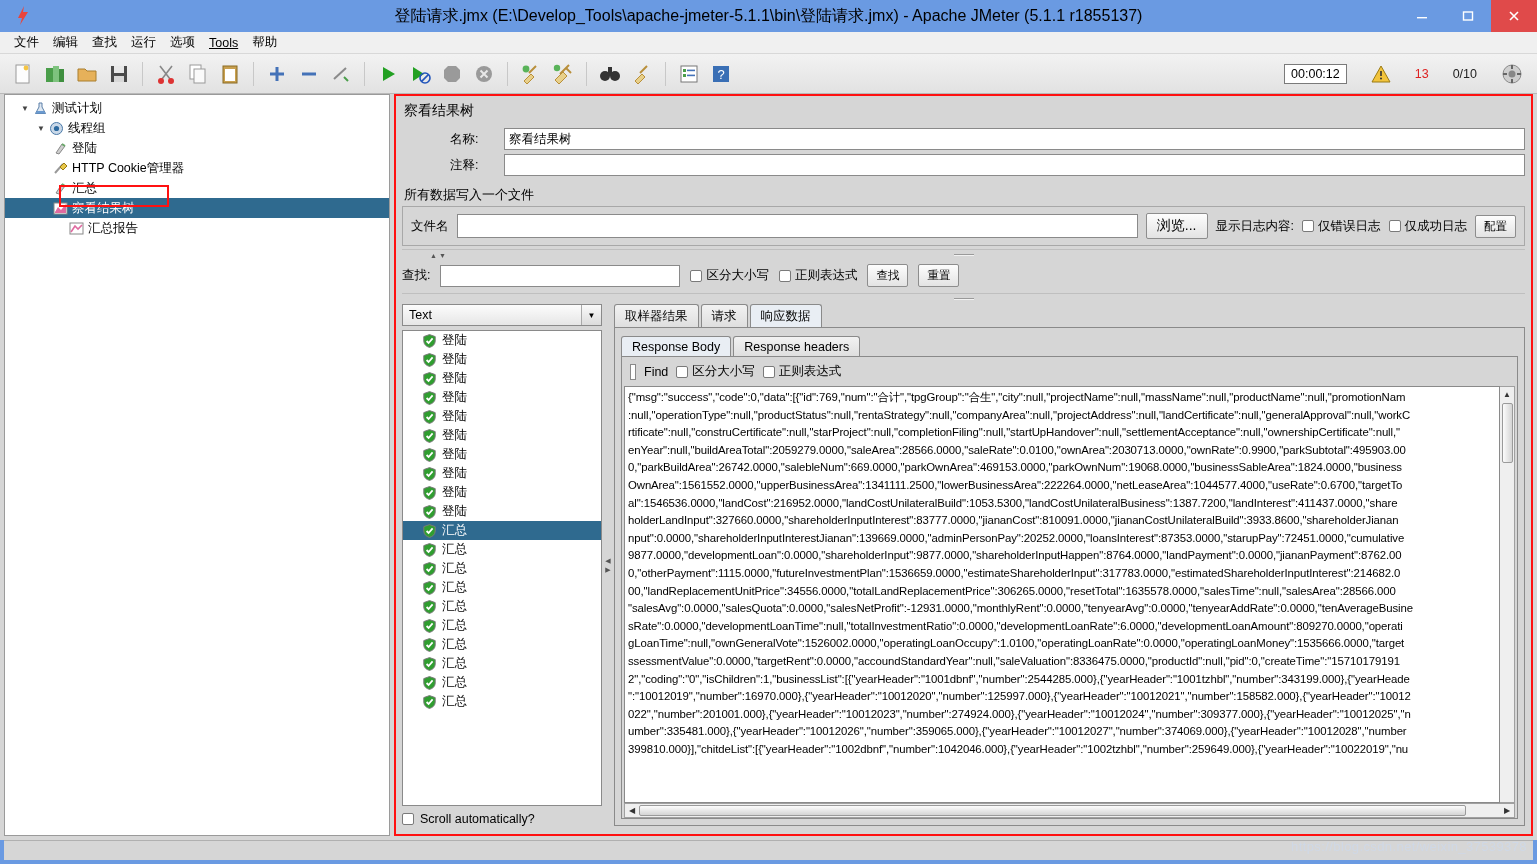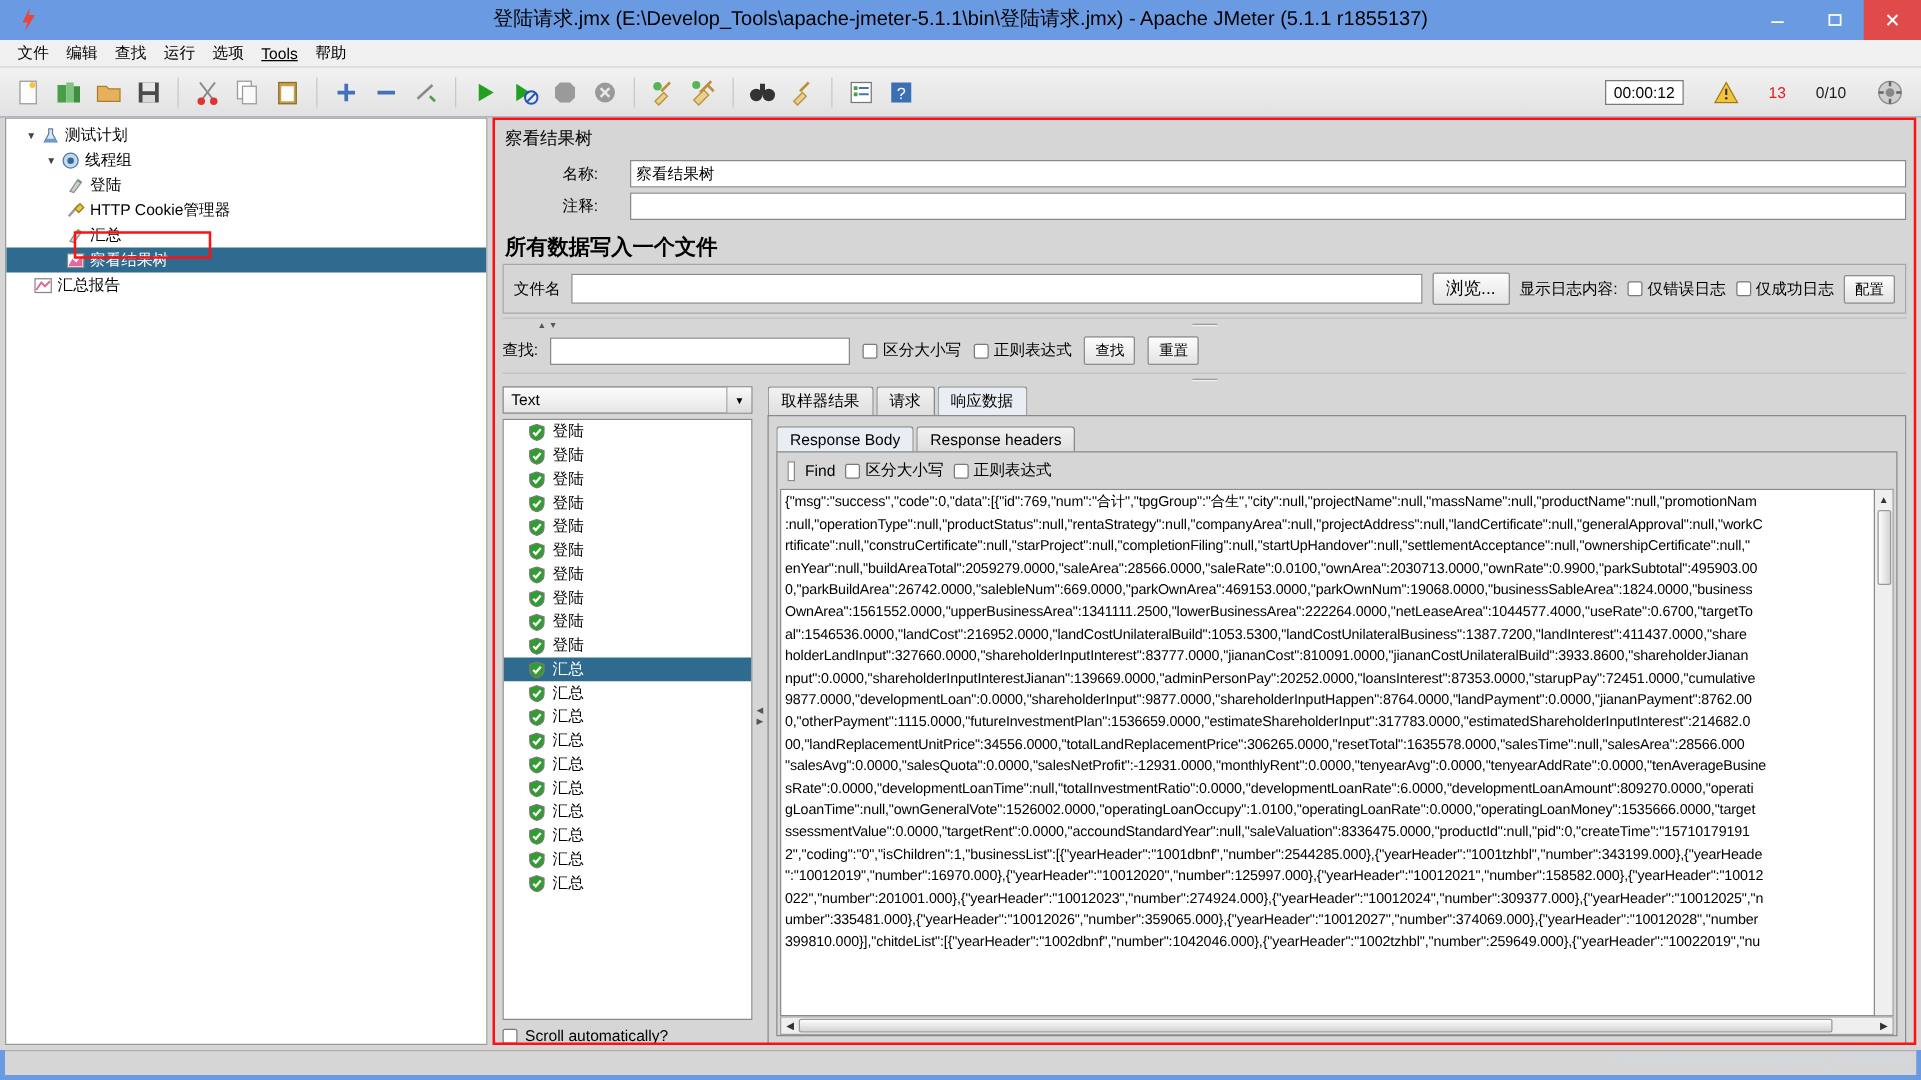--- a/index.html
+++ b/index.html
@@ -66,21 +66,21 @@
                  min-width:0; }
   #red-outer { position:absolute; left:0; top:0; right:0; bottom:0;
                border:2px solid #ff1111; pointer-events:none; z-index:50; }
   #panel-title { font-size:14px; padding:8px 0 6px 10px; color:#000; }
   .field-row { display:flex; align-items:center; padding:2px 8px 2px 8px;
                gap:8px;margin-left:48px; }
   .field-label { font-size:12.5px; width:46px; }
   .tin { flex:1 1 auto; height:22px; border:1px solid #8a8a8a; background:#fff;
          font-size:12.5px; padding:2px 4px; font-family:"Liberation Sans",sans-serif;
          color:#000; min-width:0; }
-  .group-title { font-size:17px; font-weight:bold; padding:8px 0 2px 10px; }
+  .group-title { font-size:13px; font-weight:normal; padding:8px 0 2px 10px; }
   .group-box { margin:0 8px 0 8px; border:1px solid #a8a8a8; background:#d6d6d6;
                padding:6px 8px; display:flex; align-items:center; gap:8px; }
   .btn { border:1px solid #8d8d8d; background:linear-gradient(#fdfdfd,#e3e3e3);
          font-size:11.5px; padding:3px 8px; border-radius:2px; color:#000;
          white-space:nowrap; }
   .btn.sm { font-size:14px; padding:3px 10px; }
   .cbx { width:12px; height:12px; border:1px solid #7a7a7a; background:#fff;
          display:inline-block; vertical-align:middle; border-radius:2px; }
   .cb-wrap { display:flex; align-items:center; gap:4px; font-size:12.5px;
              white-space:nowrap; }
@@ -90,21 +90,21 @@
               border-top:1px solid #bfbfbf; }
   .splitter .arrows { font-size:7px; color:#555; margin-left:28px; letter-spacing:2px; }
   .splitter .grip { position:absolute; left:50%; transform:translateX(-50%);
                     width:20px; height:2px; border-top:1px solid #9a9a9a;
                     border-bottom:1px solid #f2f2f2; }
   
   #find-row { display:flex; align-items:center; gap:10px; padding:4px 8px 6px 8px; }
   #find-input { width:240px; height:22px; border:1px solid #8a8a8a;
                 background:#fff; }
   
-  #lower { flex:1 1 auto; display:flex; padding:0 8px 0 8px; min-height:0; }
+  #lower { flex:1 1 auto; display:flex; padding:0 8px 10px 8px; min-height:0; }
   #res-left { width:200px; flex:0 0 200px; display:flex; flex-direction:column;
               min-height:0; }
   .combo { height:22px; border:1px solid #8a8a8a;
            background:linear-gradient(#fcfcfc,#e6e6e6); display:flex;
            align-items:center; padding-left:6px; font-size:12.5px;
            position:relative; }
   .combo .arrow { position:absolute; right:0; top:0; bottom:0; width:20px;
                   border-left:1px solid #a9a9a9;
                   background:linear-gradient(#fafafa,#dcdcdc);
                   display:flex; align-items:center; justify-content:center;
@@ -423,21 +423,21 @@
         <div class="tree-row sel" style="padding-left:46px">
           <span class="ticon">
             <svg width="15" height="15" viewBox="0 0 15 15">
                 <rect x="1" y="2" width="13" height="11" fill="#fff" stroke="#888"></rect>
                 <path d="M2 11 L5 6 L8 9 L13 3 L13 12 L2 12 Z" fill="#e06aa0"></path>
               </svg>
           </span>
           <span>察看结果树</span>
         </div>
 
-        <div class="tree-row" style="padding-left:20px">
+        <div class="tree-row" style="padding-left:62px">
           <span class="ticon">
             <svg width="15" height="15" viewBox="0 0 15 15">
                 <rect x="1" y="2" width="13" height="11" fill="#fff" stroke="#888"></rect>
                 <path d="M2 11 L6 5 L9 8 L13 4" stroke="#e06aa0" stroke-width="1.6" fill="none"></path>
               </svg>
           </span>
           <span>汇总报告</span>
         </div>
       </div>
 

